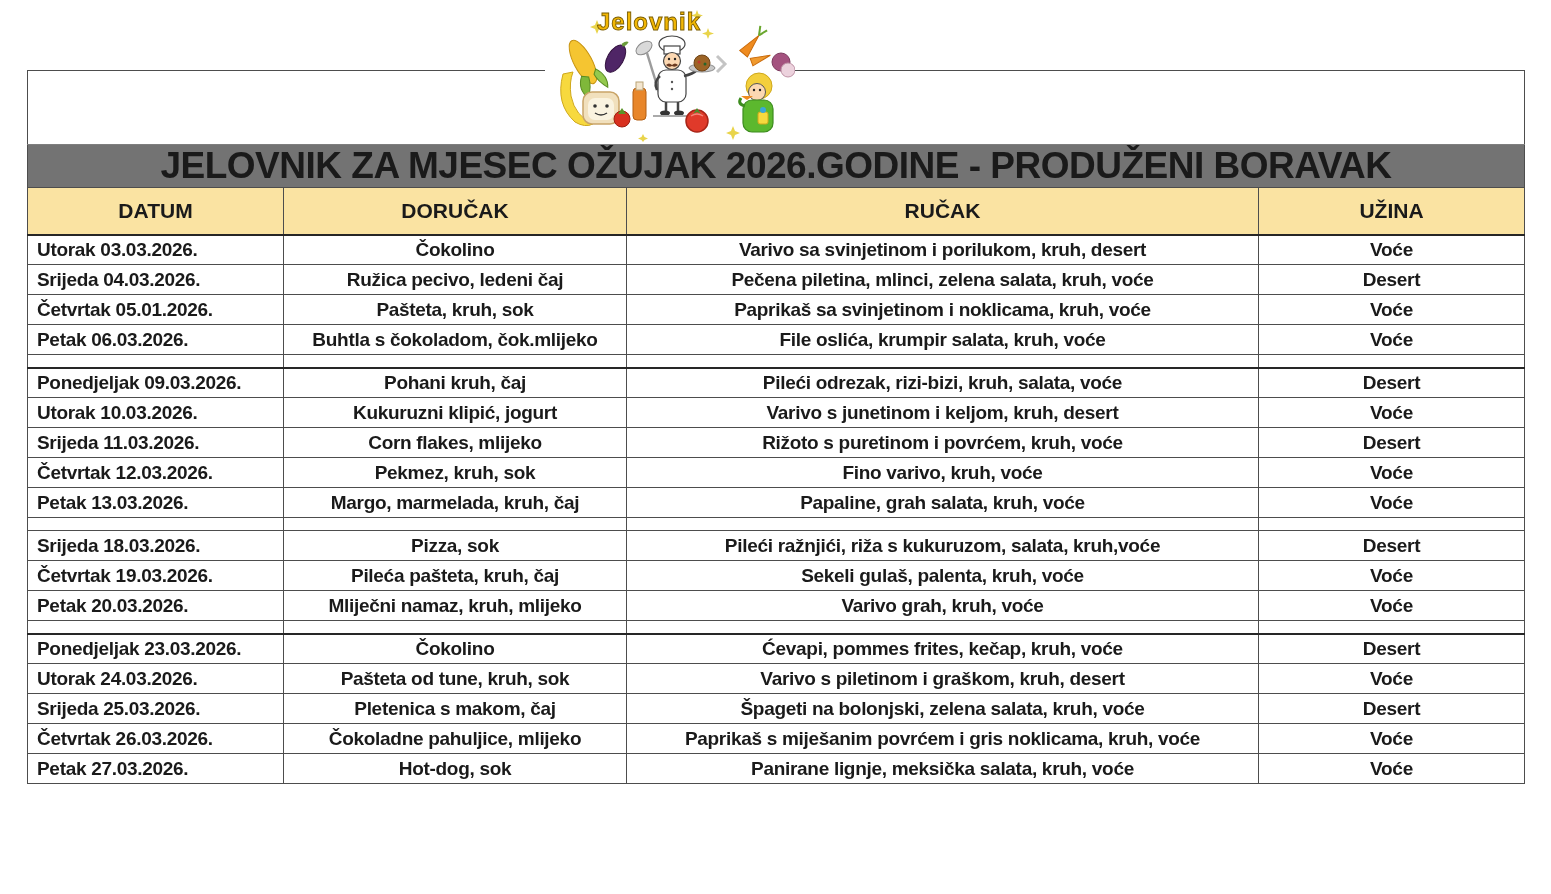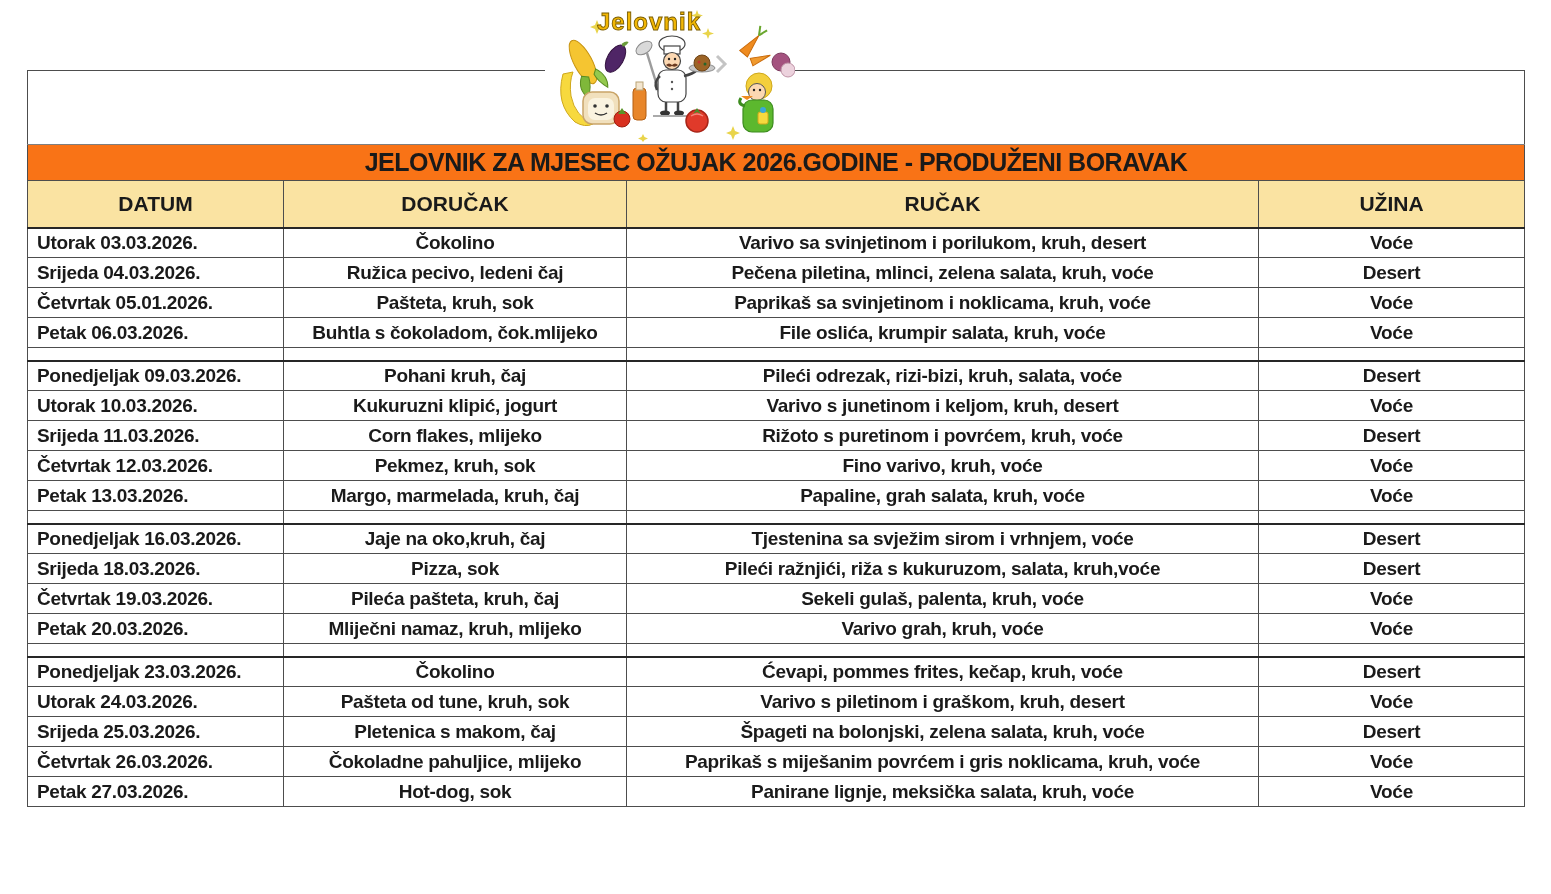--- a/index.html
+++ b/index.html
@@ -34,23 +34,23 @@
     overflow: hidden;
     white-space: nowrap;
   }
   tr.logo-band td {
     height: 74px;
     border-bottom: 1px solid #7f7f7f;
     background: #ffffff;
   }
   tr.title-row td {
     height: 36px;
-    font-size: 25px;
+    font-size: 37px;
     letter-spacing: -0.5px;
-    background: #f97316;
+    background: #737373;
     border-bottom: 1px solid #4d4d4d;
   }
   tr.header-row th {
     height: 47px;
     font-size: 21px;
     background: #fae3a2;
     border-bottom: 2px solid #262626;
     text-align: center;
   }
   tbody tr.menu-row td {
@@ -255,26 +255,20 @@
           <td>Margo, marmelada, kruh, čaj</td>
           <td>Papaline, grah salata, kruh, voće</td>
           <td>Voće</td>
         </tr>
         <tr class="separator-row">
           <td></td>
           <td></td>
           <td></td>
           <td></td>
         </tr>
-        <tr class="menu-row week-start">
-          <td>Ponedjeljak 16.03.2026.</td>
-          <td>Jaje na oko,kruh, čaj</td>
-          <td>Tjestenina sa svježim sirom i vrhnjem, voće</td>
-          <td>Desert</td>
-        </tr>
         <tr class="menu-row">
           <td>Srijeda 18.03.2026.</td>
           <td>Pizza, sok</td>
           <td>Pileći ražnjići, riža s kukuruzom, salata, kruh,voće</td>
           <td>Desert</td>
         </tr>
         <tr class="menu-row">
           <td>Četvrtak 19.03.2026.</td>
           <td>Pileća pašteta, kruh, čaj</td>
           <td>Sekeli gulaš, palenta, kruh, voće</td>

